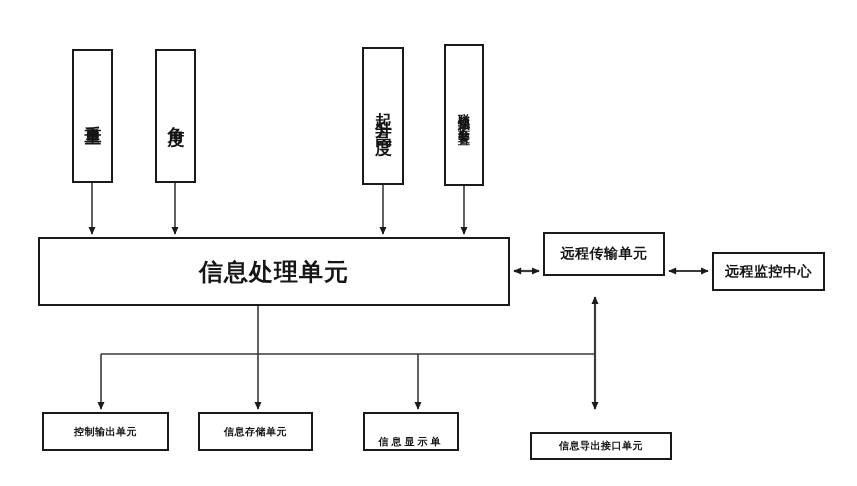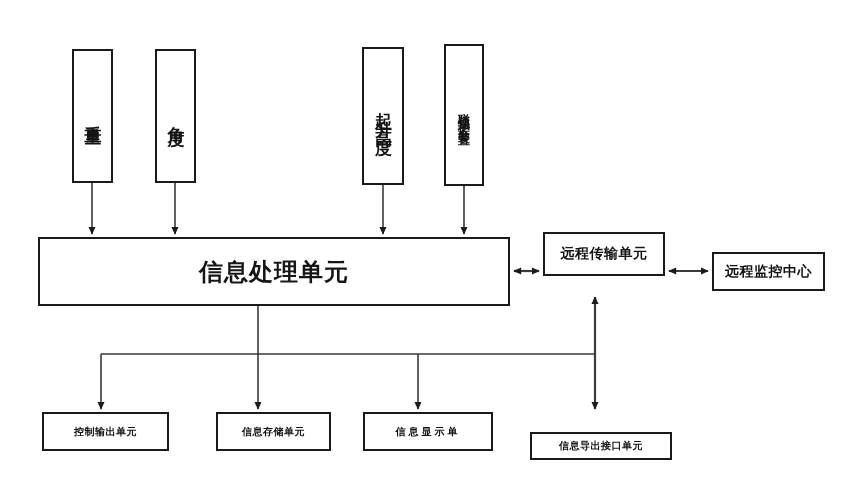--- a/index.html
+++ b/index.html
@@ -89,22 +89,22 @@
     white-space: nowrap;
     color: #141414;
   }
   .obox.display .label { letter-spacing: 3px; }
 
   
   #transmit-unit { left: 543px; top: 232px; width: 122px; height: 44px; }
   #monitor-center { left: 712px; top: 252px; width: 113px; height: 39px; }
 
   #out-control  { left: 42px;  top: 412px; width: 127px; height: 39px; }
-  #out-storage  { left: 216px; top: 412px; width: 115px; height: 39px; }
-  #out-display  { left: 363px; top: 412px; width: 130px; height: 39px; }
+  #out-storage  { left: 198px; top: 412px; width: 115px; height: 39px; }
+  #out-display  { left: 363px; top: 412px; width: 96px; height: 39px; align-items: flex-end; }
   #out-export   { left: 530px; top: 432px; width: 142px; height: 28px; }
 
   .sensor.s1 { left: 72px;  top: 49px; width: 41px;  height: 134px; }
   .sensor.s2 { left: 155px; top: 49px; width: 41px;  height: 134px; }
   .sensor.s3 { left: 362px; top: 47px; width: 42px;  height: 138px; }
   .sensor.s4 { left: 444px; top: 44px; width: 40px;  height: 142px; }
 </style>
 </head>
 <body>
 

